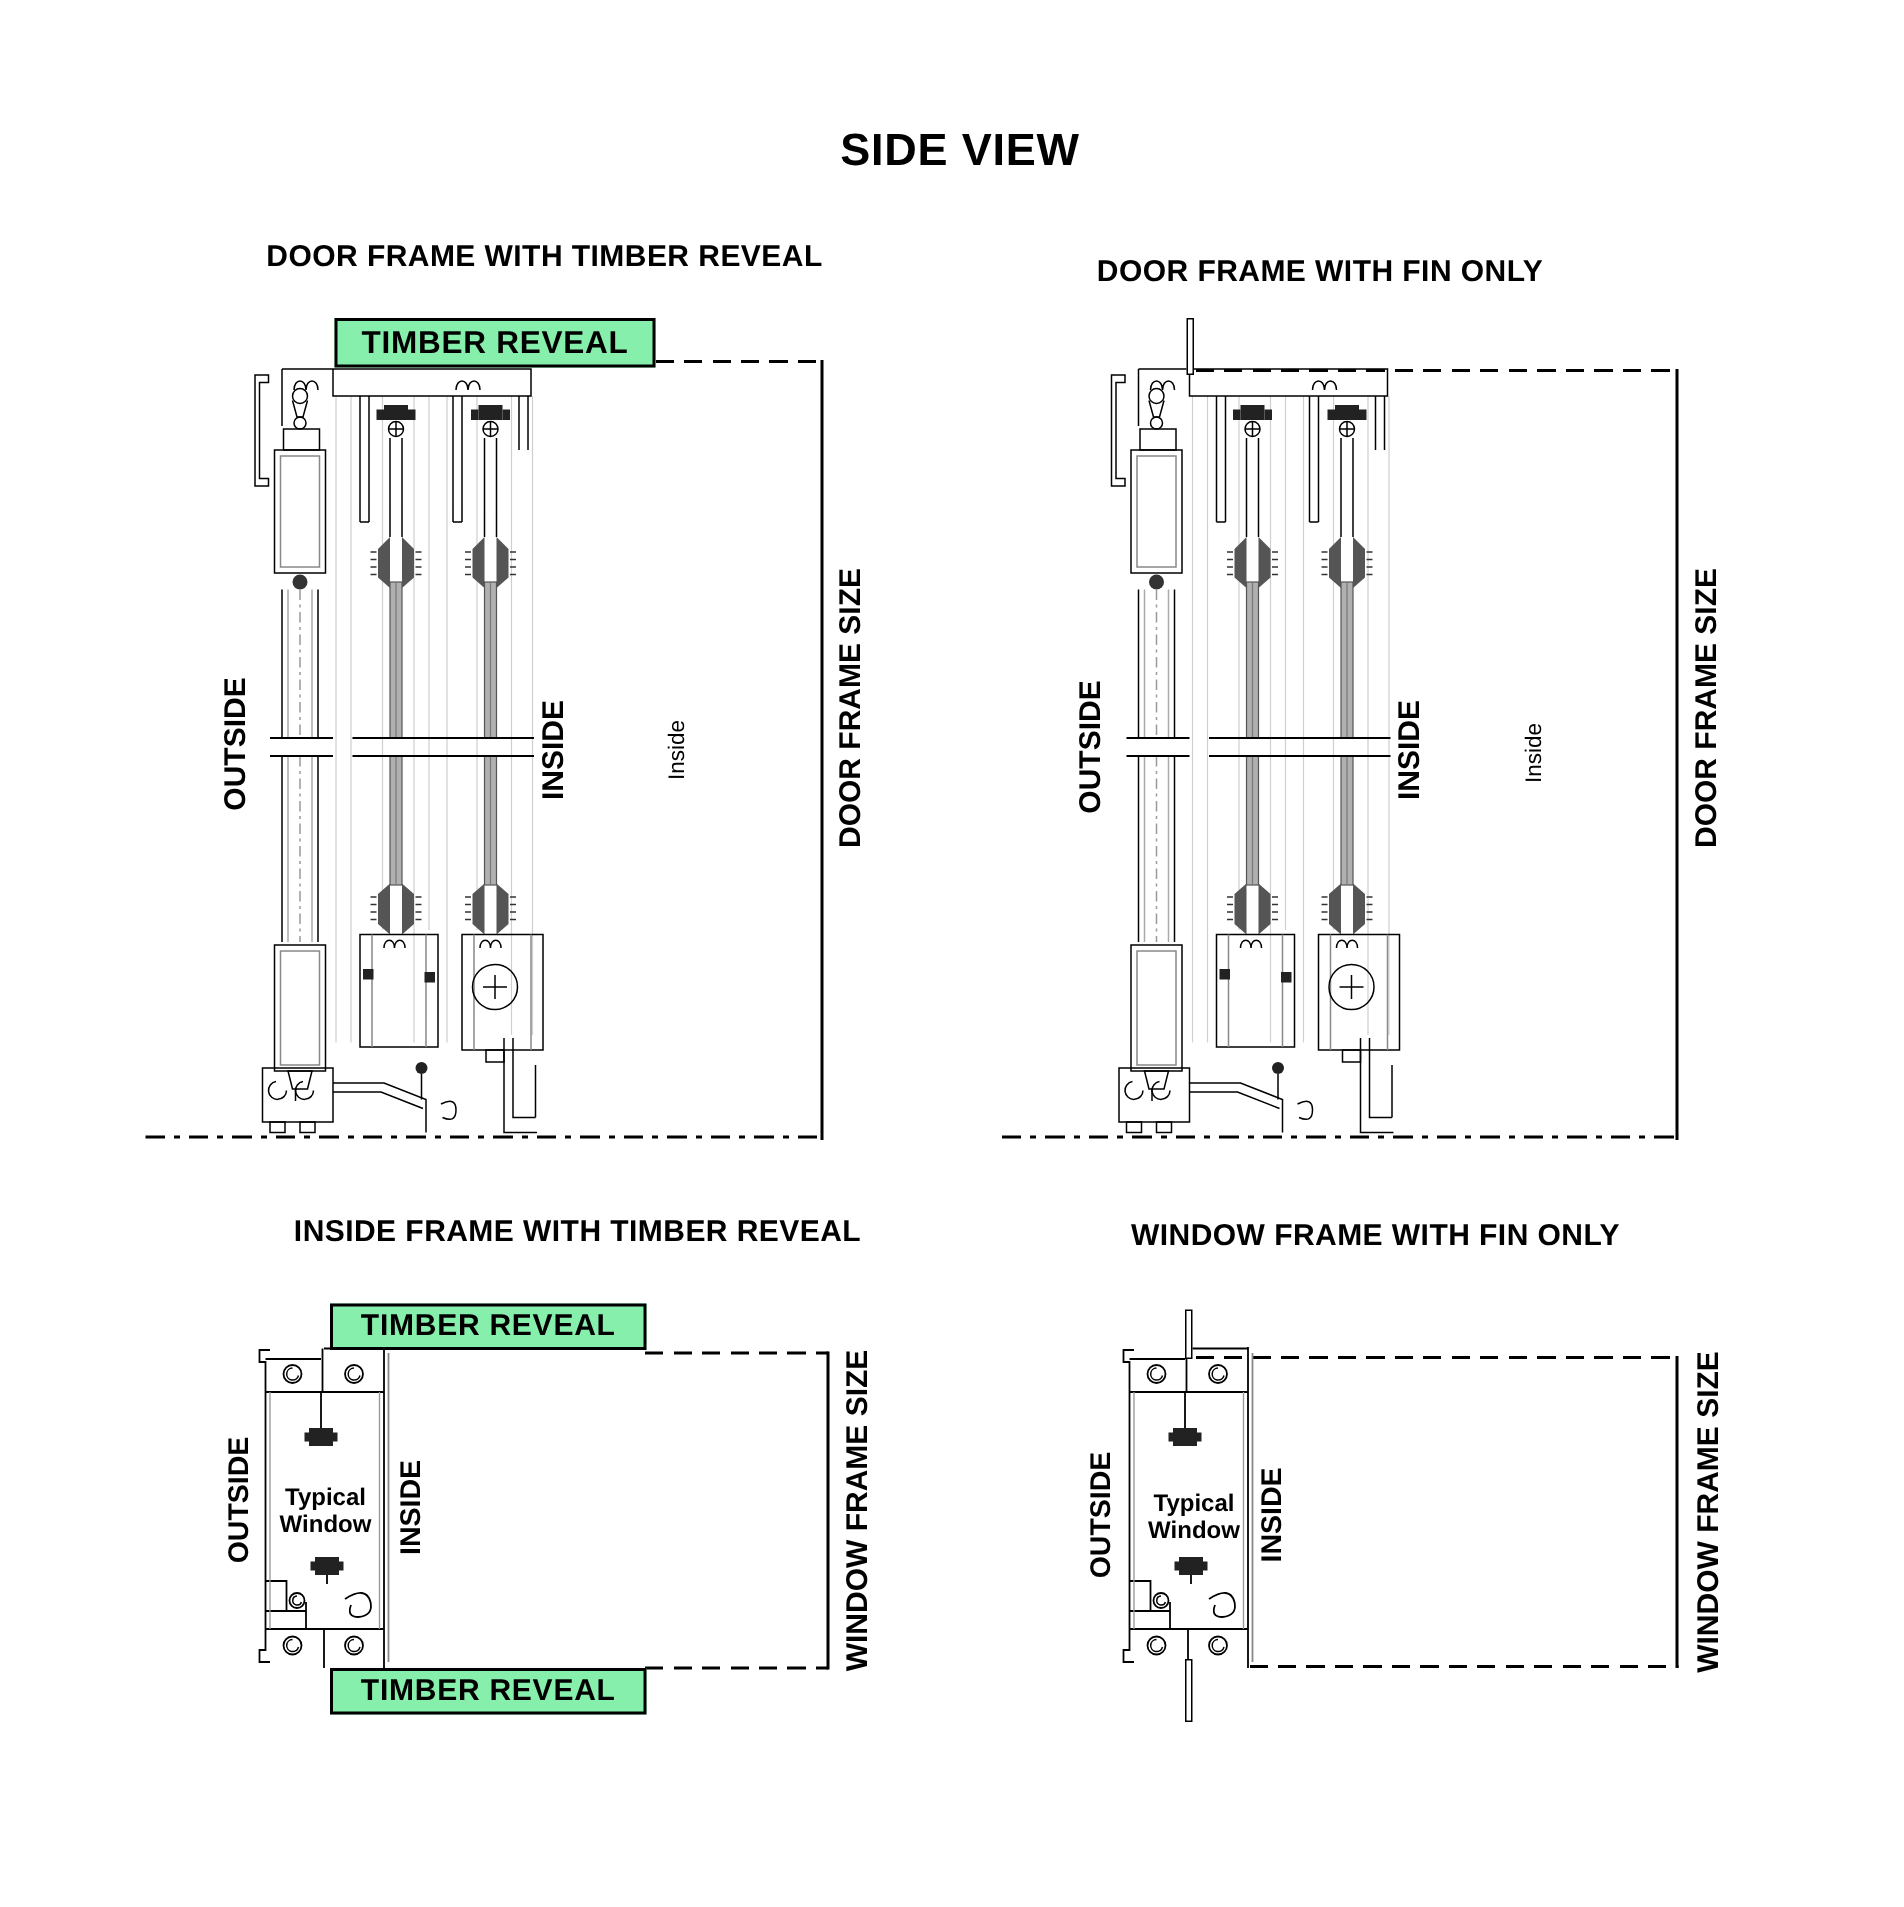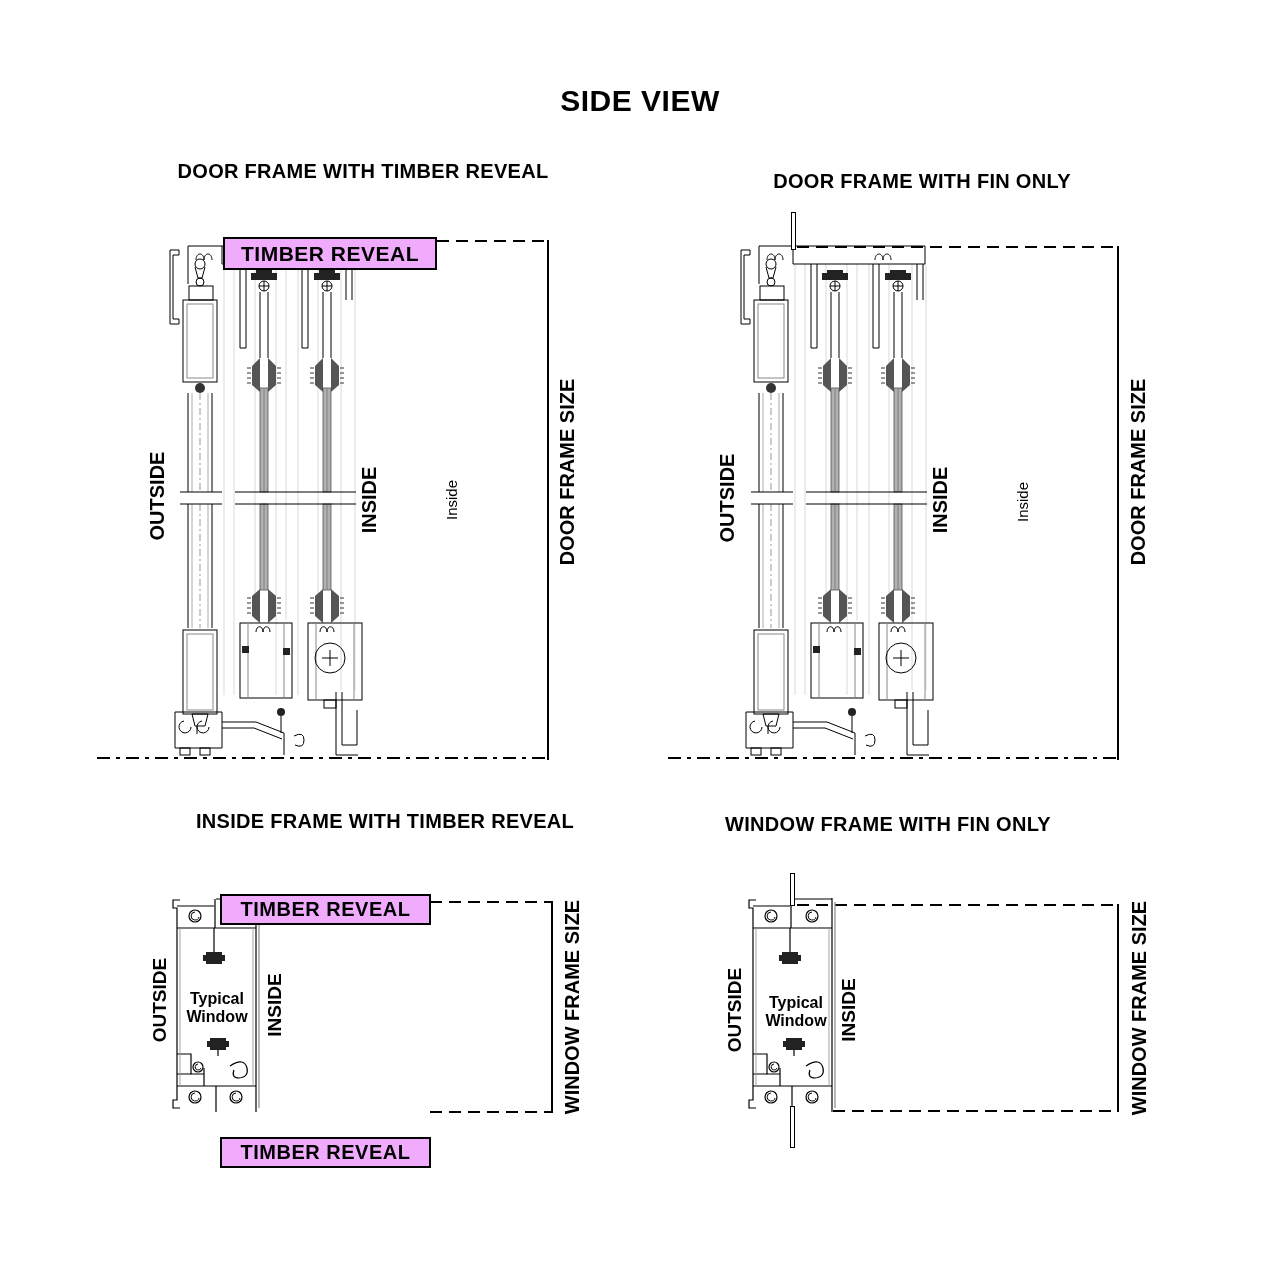--- a/index.html
+++ b/index.html
@@ -5,22 +5,22 @@
   * { margin:0; padding:0; box-sizing:border-box; }
   html,body { background:#ffffff; }
   #page {
     position:relative; width:1269px; height:1271px; background:#fff;
     font-family:"Liberation Sans", sans-serif; color:#000; overflow:hidden;
   }
   .abs { position:absolute; }
   .title { font-size:30px; font-weight:700; text-align:center; letter-spacing:0.5px; }
   .qheading { font-size:20px; font-weight:700; text-align:center; letter-spacing:0.3px; white-space:nowrap; }
   .revealbox {
-    background:#f0abfc; border:2px solid #000; display:flex; align-items:center; justify-content:center;
-    font-weight:700; font-size:21px; letter-spacing:0.5px; z-index:5;margin-top:25px;
+    background:#86efac; border:2px solid #000; display:flex; align-items:center; justify-content:center;
+    font-weight:700; font-size:21px; letter-spacing:0.5px; z-index:5;
   }
   .vlabel {
     display:flex; align-items:center; justify-content:center; transform:rotate(-90deg);
     font-weight:700; white-space:nowrap; z-index:4;
   }
   .vlabel.small { font-weight:400; }
   .dash-h { height:2px; background:repeating-linear-gradient(90deg,#000 0 12px,transparent 12px 19px); z-index:1; }
   .dashdot-h { height:2px; background:repeating-linear-gradient(90deg,#000 0 13px,transparent 13px 19px,#000 19px 23px,transparent 23px 29px); z-index:1; }
   .solid-v { width:2px; background:#000; z-index:1; }
   .fin { background:#fff; border:1px solid #000; z-index:3; }
@@ -188,21 +188,21 @@
 
   <div class="abs dash-h" style="left:437px; top:240px; width:111px;"></div>
   <div class="abs solid-v" style="left:547px; top:240px; height:520px;"></div>
   <div class="abs dashdot-h" style="left:97px;  top:757px; width:452px;"></div>
 
   <div class="abs vlabel" style="left:97px;  top:484px; width:120px; height:24px; font-size:20px;">OUTSIDE</div>
   <div class="abs vlabel" style="left:309px; top:488px; width:120px; height:24px; font-size:20px;">INSIDE</div>
   <div class="abs vlabel small" style="left:411px; top:490px; width:80px; height:20px; font-size:15px;">Inside</div>
   <div class="abs vlabel" style="left:457px; top:459px; width:220px; height:26px; font-size:20px;">DOOR FRAME SIZE</div>
 
-  <div class="abs qheading" style="left:712px; top:170px; width:420px;">DOOR FRAME WITH FIN ONLY</div>
+  <div class="abs qheading" style="left:670px; top:170px; width:420px;">DOOR FRAME WITH FIN ONLY</div>
 
   <svg class="section" style="left:729px; top:240px;" width="210" height="525" viewBox="0 0 210 525">
     <use href="#sym-door"></use>
   </svg>
 
   <div class="abs fin" style="left:791px; top:212px; width:5px; height:38px;"></div>
 
   <div class="abs dash-h" style="left:797px; top:246px; width:322px;"></div>
   <div class="abs solid-v" style="left:1117px; top:246px; height:514px;"></div>
   <div class="abs dashdot-h" style="left:668px; top:757px; width:452px;"></div>
@@ -228,21 +228,21 @@
   <div class="abs dash-h" style="left:430px; top:901px; width:122px;"></div>
   <div class="abs solid-v" style="left:551px; top:901px; height:212px;"></div>
   <div class="abs dash-h" style="left:430px; top:1111px; width:122px;"></div>
 
   <div class="abs typwin" style="left:179px; top:990px; width:76px;">Typical Window</div>
 
   <div class="abs vlabel" style="left:100px; top:988px; width:120px; height:24px; font-size:19px;">OUTSIDE</div>
   <div class="abs vlabel" style="left:215px; top:993px; width:120px; height:24px; font-size:19px;">INSIDE</div>
   <div class="abs vlabel" style="left:452px; top:994px; width:240px; height:26px; font-size:20px;">WINDOW FRAME SIZE</div>
 
-  <div class="abs qheading" style="left:678px; top:813px; width:420px;">WINDOW FRAME WITH FIN ONLY</div>
+  <div class="abs qheading" style="left:707px; top:813px; width:420px;">WINDOW FRAME WITH FIN ONLY</div>
 
   <svg class="section" style="left:746px; top:896px;" width="95" height="220" viewBox="0 0 95 220">
     <use href="#sym-window"></use>
   </svg>
 
   <div class="abs fin" style="left:790px; top:873px; width:5px; height:33px;"></div>
   <div class="abs fin" style="left:790px; top:1106px; width:5px; height:42px;"></div>
 
   <div class="abs dash-h" style="left:797px; top:904px; width:322px;"></div>
   <div class="abs solid-v" style="left:1117px; top:904px; height:208px;"></div>

